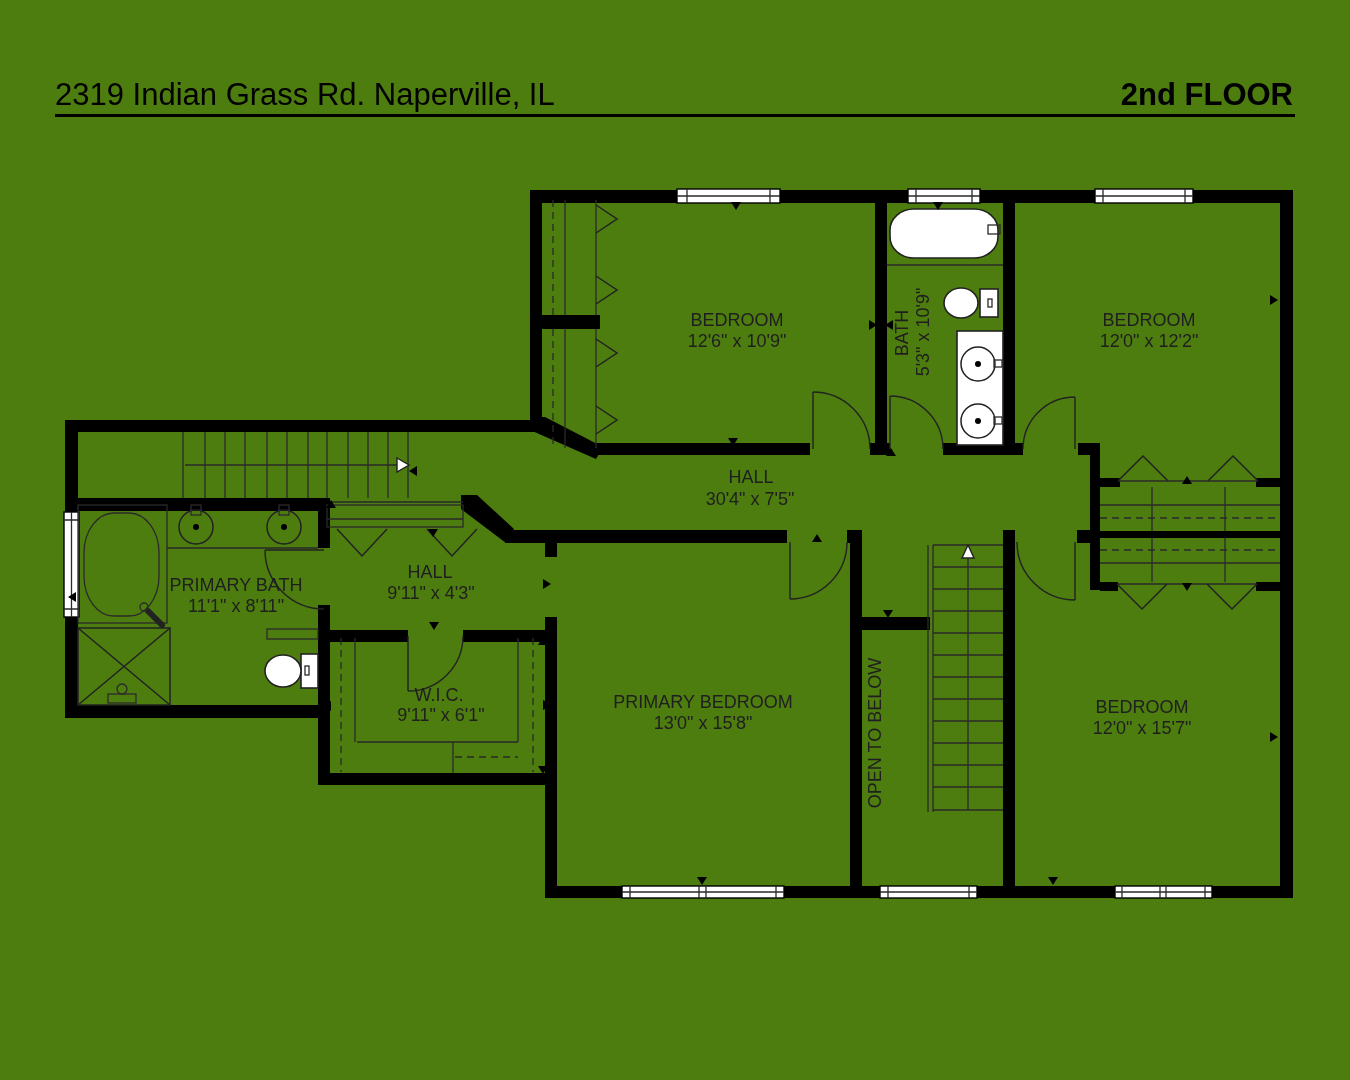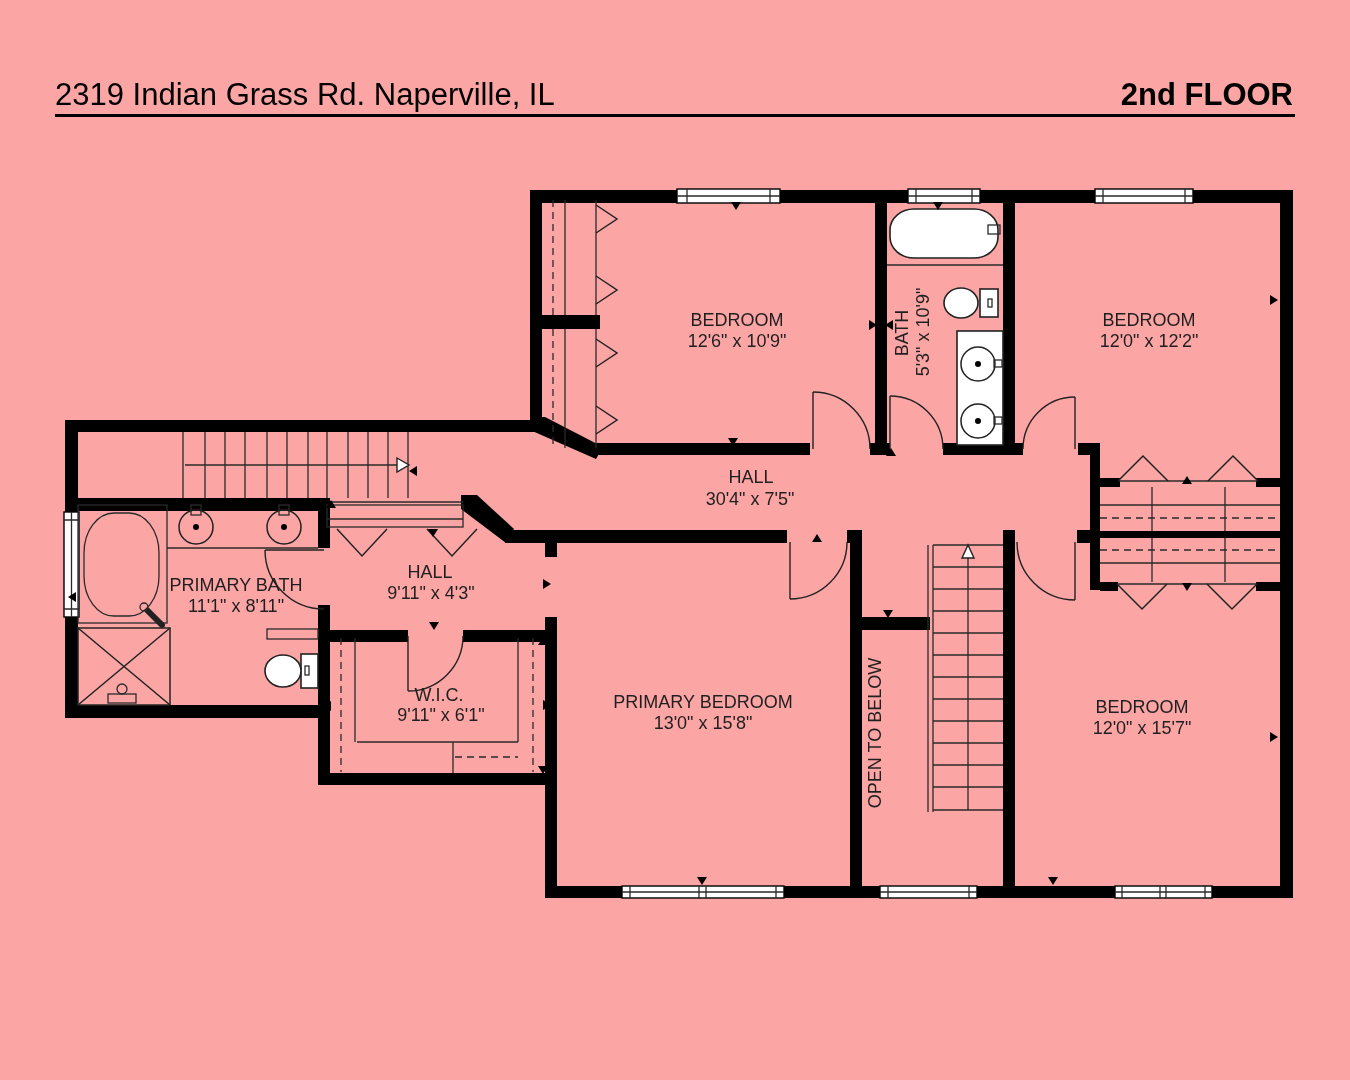--- a/index.html
+++ b/index.html
@@ -1,16 +1,16 @@
 <!DOCTYPE html>
 <html><head>
 <meta charset="utf-8">
 <style>
   html,body{margin:0;padding:0;background:#ffffff;}
-  .plan-wrap{position:relative;width:1350px;height:1080px;background:#fca5a5;overflow:hidden;}
+  .plan-wrap{position:relative;width:1350px;height:1080px;background:#4d7c0f;overflow:hidden;}
   svg{display:block;}
   svg text{font-family:"Liberation Sans", sans-serif;}
   .hdr-address{font-size:31px;fill:#000;}
   .hdr-floor{font-size:31px;font-weight:bold;fill:#000;}
   .room-name{font-size:18px;fill:#1f1f1f;}
   .room-dims{font-size:18px;fill:#1f1f1f;}
   .wall{fill:#000;stroke:none;}
   .thin{stroke:#222;stroke-width:1.5;fill:none;}
   .thin2{stroke:#2a2a2a;stroke-width:1.3;fill:none;}
   .dash{stroke:#2a2a2a;stroke-width:1.3;fill:none;stroke-dasharray:7 5;}

